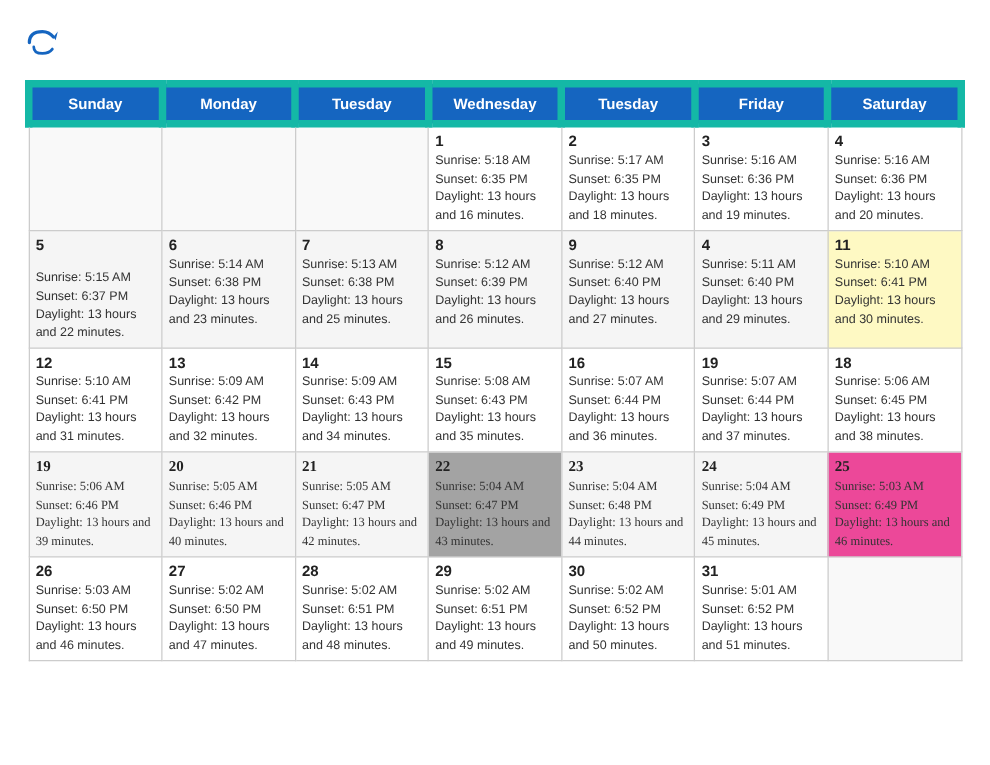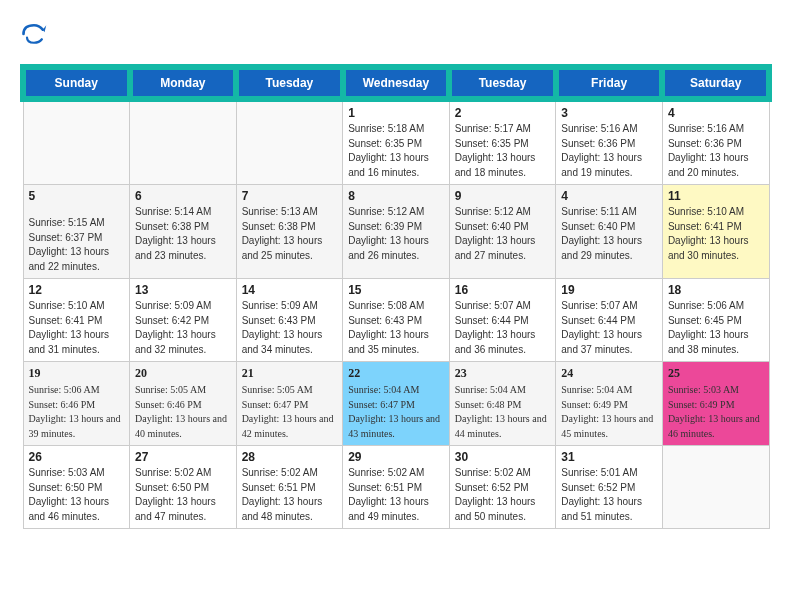--- a/index.html
+++ b/index.html
@@ -260,21 +260,21 @@
           <div class="day-info" style="white-space: pre-line;">Sunrise: 5:05 AM
 Sunset: 6:46 PM
 Daylight: 13 hours and 40 minutes.</div>
         </td>
         <td style="background: rgb(245, 245, 245);">
           <span class="day-num">21</span>
           <div class="day-info" style="white-space: pre-line;">Sunrise: 5:05 AM
 Sunset: 6:47 PM
 Daylight: 13 hours and 42 minutes.</div>
         </td>
-        <td style="background: #7dd3fc; margin-top: 36px;">
+        <td style="background: #a3a3a3; margin-top: 36px;">
           <span class="day-num">22</span>
           <div class="day-info" style="white-space: pre-line;">Sunrise: 5:04 AM
 Sunset: 6:47 PM
 Daylight: 13 hours and 43 minutes.</div>
         </td>
         <td style="background: rgb(245, 245, 245);">
           <span class="day-num">23</span>
           <div class="day-info" style="white-space: pre-line;">Sunrise: 5:04 AM
 Sunset: 6:48 PM
 Daylight: 13 hours and 44 minutes.</div>

